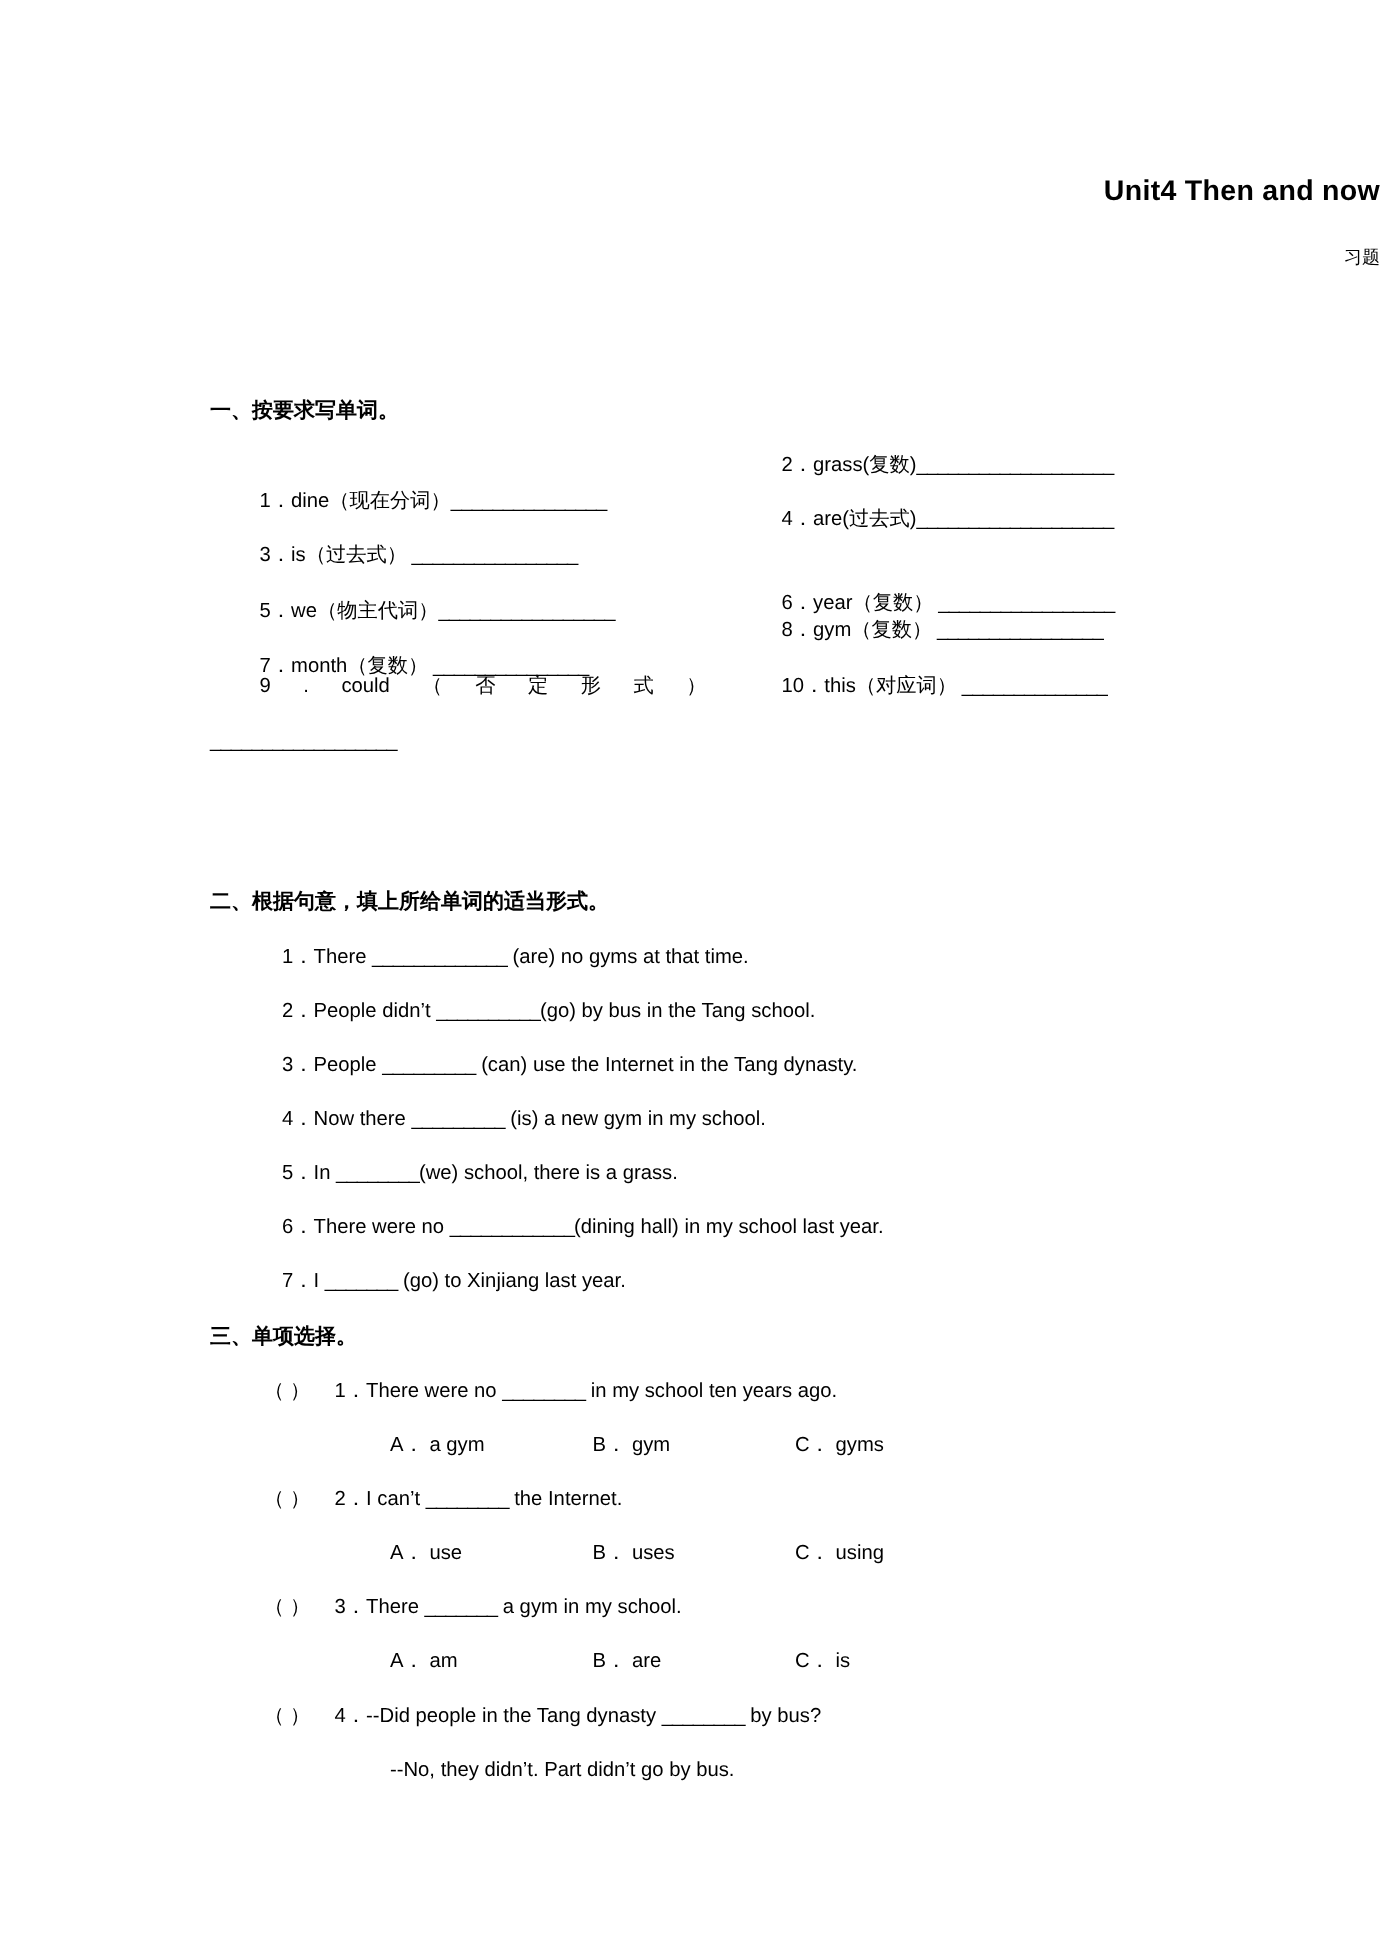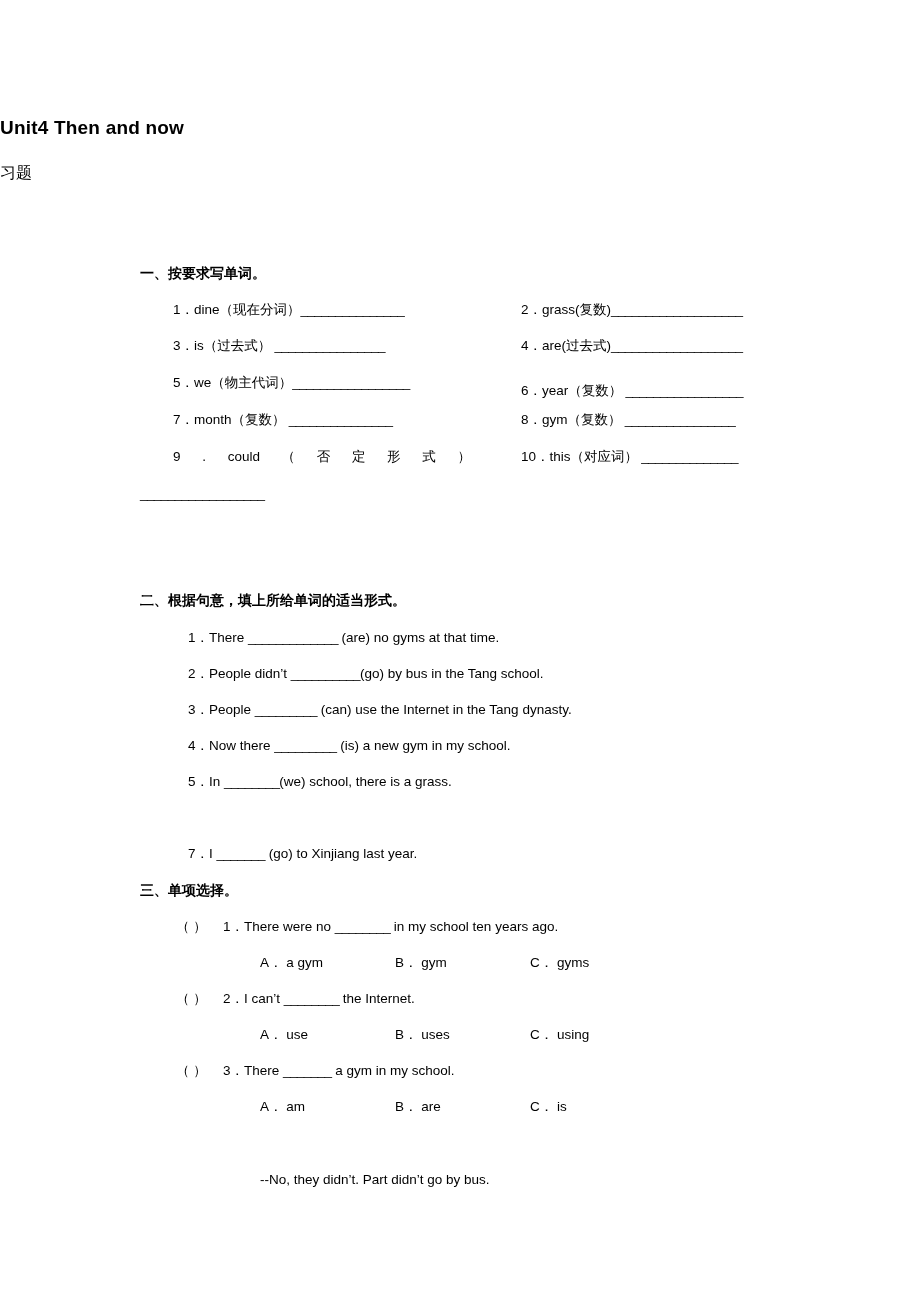--- a/index.html
+++ b/index.html
@@ -21,38 +21,38 @@
     inset: 0;
     padding: 0;
   }
 
   
   .title-block {
     position: absolute;
     left: 0;
     top: 118px;
     width: 920px;
-    text-align: left;
+    text-align: right;
   }
   .doc-title {
     font-size: 19px;
     font-weight: bold;
     letter-spacing: 0.2px;
     line-height: 1;
     margin: 0 0 28px 0;
   }
   .doc-subtitle {
     font-size: 19px;
     font-weight: bold;
     letter-spacing: 0.2px;
     line-height: 1;
     margin: 0 0 27px 0;
   }
   .doc-cntitle {
-    font-size: 16px;
+    font-size: 12px;
     font-weight: normal;
     line-height: 1;
     margin: 0;
   }
 
   
   .sec-heading {
     position: absolute;
     left: 140px;
     font-size: 14px;
@@ -67,21 +67,21 @@
     line-height: 1;
     white-space: nowrap;
   }
 
   .blank {
     letter-spacing: -0.6px;
     font-size: 13.5px;
   }
 
   
-  .s1-left  { left: 173px; }
+  .s1-left  { left: 173px; margin-top: 24px; }
   .s1-right { left: 485px; margin-left: 36px; }
 
   .num { display: inline-block; }
 
   
   .spread {
     position: absolute;
     left: 173px;
     width: 298px;
     font-size: 13.5px;
@@ -161,21 +161,21 @@
   <div class="row s1-left" style="top:339px">
     <span class="num">3．</span><span>is</span><span>（过去式）</span><span class="blank">  ________________</span>
   </div>
   <div class="row s1-right" style="top:339px">
     <span class="num">4．</span><span>are</span><span>(过去式)</span><span class="blank">___________________</span>
   </div>
 
   <div class="row s1-left" style="top:376px">
     <span class="num">5．</span><span>we</span><span>（物主代词）</span><span class="blank">_________________</span>
   </div>
-  <div class="row s1-right" style="top:384px">
+  <div class="row s1-right" style="top:395px">
     <span class="num">6．</span><span>year</span><span>（复数）</span><span class="blank"> _________________</span>
   </div>
 
   <div class="row s1-left" style="top:413px">
     <span class="num">7．</span><span>month</span><span>（复数）</span><span class="blank"> _______________</span>
   </div>
   <div class="row s1-right" style="top:413px">
     <span class="num">8．</span><span>gym</span><span>（复数）</span><span class="blank"> ________________</span>
   </div>
 
@@ -206,20 +206,23 @@
   </div>
   <div class="row s2-item" style="top:703px">
     <span class="num">3．</span><span>People </span><span class="blank">_________</span><span> (can) use the Internet in the Tang dynasty.</span>
   </div>
   <div class="row s2-item" style="top:739px">
     <span class="num">4．</span><span>Now there </span><span class="blank">_________</span><span> (is) a new gym in my school.</span>
   </div>
   <div class="row s2-item" style="top:775px">
     <span class="num">5．</span><span>In </span><span class="blank">________</span><span>(we) school, there is a grass.</span>
   </div>
+  <div class="row s2-item" style="top:811px">
+    <span class="num">6．</span><span>There were no </span><span class="blank">____________</span><span>(dining hall) in my school last year.</span>
+  </div>
   <div class="row s2-item" style="top:847px">
     <span class="num">7．</span><span>I </span><span class="blank">_______</span><span> (go) to Xinjiang last year.</span>
   </div>
 
   <div class="sec-heading" style="top:883px">三、单项选择。</div>
 
   <div class="mc-q" style="top:920px">
     <span class="mc-bracket">（      ）</span><span class="mc-qnum">1．</span><span>There were no </span><span class="blank">________</span><span> in my school ten years ago.</span>
   </div>
   <div class="mc-options" style="top:956px">
@@ -233,15 +236,18 @@
     <span class="opt">A． use</span><span class="opt">B． uses</span><span class="opt">C． using</span>
   </div>
 
   <div class="mc-q" style="top:1064px">
     <span class="mc-bracket">（      ）</span><span class="mc-qnum">3．</span><span>There </span><span class="blank">_______</span><span> a gym in my school.</span>
   </div>
   <div class="mc-options" style="top:1100px">
     <span class="opt">A． am</span><span class="opt">B． are</span><span class="opt">C． is</span>
   </div>
 
+  <div class="mc-q" style="top:1137px">
+    <span class="mc-bracket">（      ）</span><span class="mc-qnum">4．</span><span>--Did people in the Tang dynasty </span><span class="blank">________</span><span> by bus?</span>
+  </div>
   <div class="mc-cont" style="top:1173px">--No, they didn’t. Part didn’t go by bus.</div>
 
 </div>
 
 </body></html>

